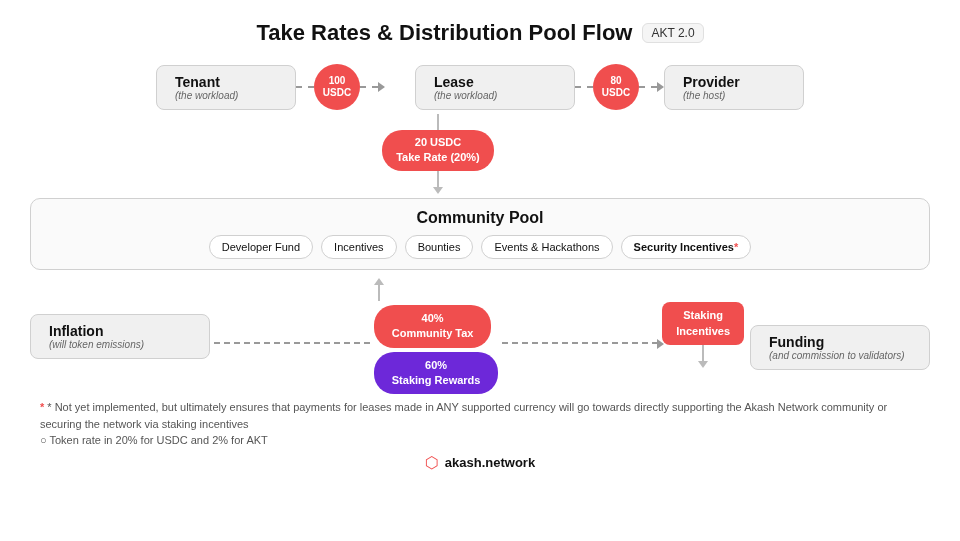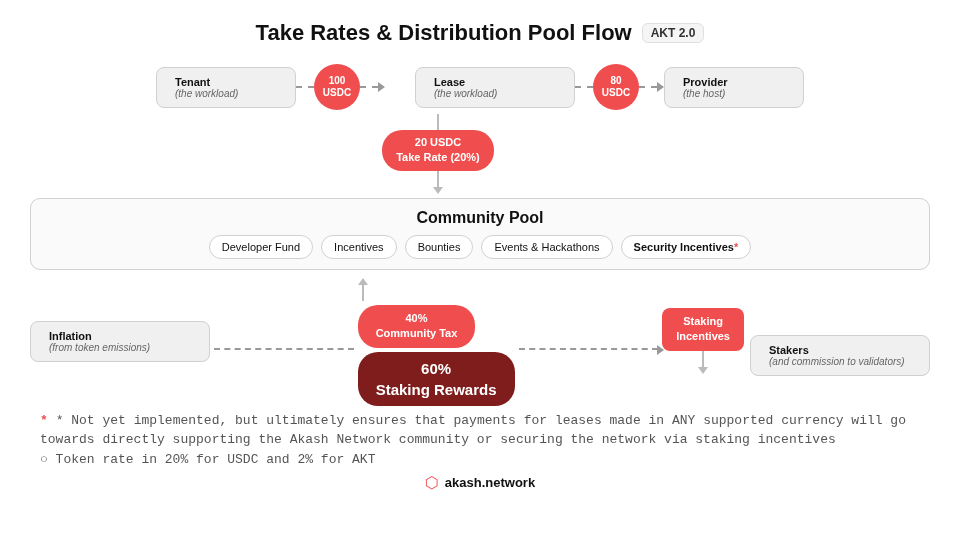--- a/index.html
+++ b/index.html
@@ -33,34 +33,34 @@
       font-size: 22px;
       font-weight: 700;
       color: #111;
     }
     .akt-badge {
       background: #f5f5f5;
       border: 1.5px solid #e0e0e0;
       border-radius: 6px;
       padding: 2px 8px;
       font-size: 12px;
-      font-weight: 700;
+      font-weight: 400;
       color: #333;
     }
 
     .flow-box {
       background: #f0f0f0;
       border: 1.5px solid #d0d0d0;
       border-radius: 8px;
       padding: 8px 18px;
       min-width: 140px;
       text-align: left;
     }
     .flow-box .box-title {
-      font-size: 11px;
+      font-size: 14px;
       font-weight: 700;
       color: #111;
     }
     .flow-box .box-sub {
       font-size: 10px;
       color: #666;
       font-style: italic;
     }
 
     .circle-badge {
@@ -152,49 +152,48 @@
       color: #fff;
       border-radius: 20px;
       padding: 6px 18px;
       font-size: 11px;
       font-weight: 700;
       text-align: center;
       line-height: 1.4;
     }
 
     .staking-rewards-badge {
-      background: #7f1d1d;
+      background: #6d28d9;
       color: #fff;
       border-radius: 20px;
       padding: 6px 18px;
-      font-size: 15px;
+      font-size: 11px;
       font-weight: 700;
       text-align: center;
       line-height: 1.4;
     }
 
     .staking-incentives-badge {
       background: #f04e4e;
       color: #fff;
       border-radius: 8px;
       padding: 6px 14px;
       font-size: 11px;
       font-weight: 700;
       text-align: center;
       line-height: 1.4;
     }
 
     
     .footnote {
-      font-size: 13px;
+      font-size: 11px;
       color: #555;
       width: 100%;
       padding: 0 10px;
       line-height: 1.5;
-      font-family: Liberation Mono, monospace;
     }
     .footnote .red-dot {
       color: #f04e4e;
       font-weight: 700;
     }
 
     
     .footer {
       display: flex;
       align-items: center;
@@ -335,21 +334,21 @@
         <div class="pool-item highlight">
           <span>Security Incentives</span><span class="asterisk">*</span>
         </div>
       </div>
     </div>
 
     <div style="display:flex; width:100%; align-items:center; justify-content:space-between; margin-bottom:5px; position:relative;">
 
       <div class="inflation-box flow-box">
         <div class="box-title">Inflation</div>
-        <div class="box-sub">(from token emissions)</div>
+        <div class="box-sub">(will token emissions)</div>
       </div>
 
       <div style="flex:1; height:2px; border-top:2px dashed #999; position:relative; margin:0 4px; margin-top:14px;"></div>
 
       <div style="display:flex; flex-direction:column; align-items:flex-start; gap:4px;">
 
         <div style="display:flex; flex-direction:column; align-items:center;">
           <div class="v-arrow-up"></div>
           <div class="v-line"></div>
         </div>
@@ -374,21 +373,21 @@
             <div class="staking-incentives-badge">
               <div>Staking</div>
               <div>Incentives</div>
             </div>
             <div class="v-line"></div>
             <div class="v-arrow-down"></div>
           </div>
         </div>
 
         <div class="stakers-box flow-box">
-          <div class="box-title">Stakers</div>
+          <div class="box-title">Funding</div>
           <div class="box-sub">(and commission to validators)</div>
         </div>
       </div>
     </div>
 
     <div class="footnote">
       <div>
         <span class="red-dot">*</span>
         <span>* Not yet implemented, but ultimately ensures that payments for leases made in ANY supported currency will go towards directly supporting the Akash Network community or securing the network via staking incentives</span>
       </div>

